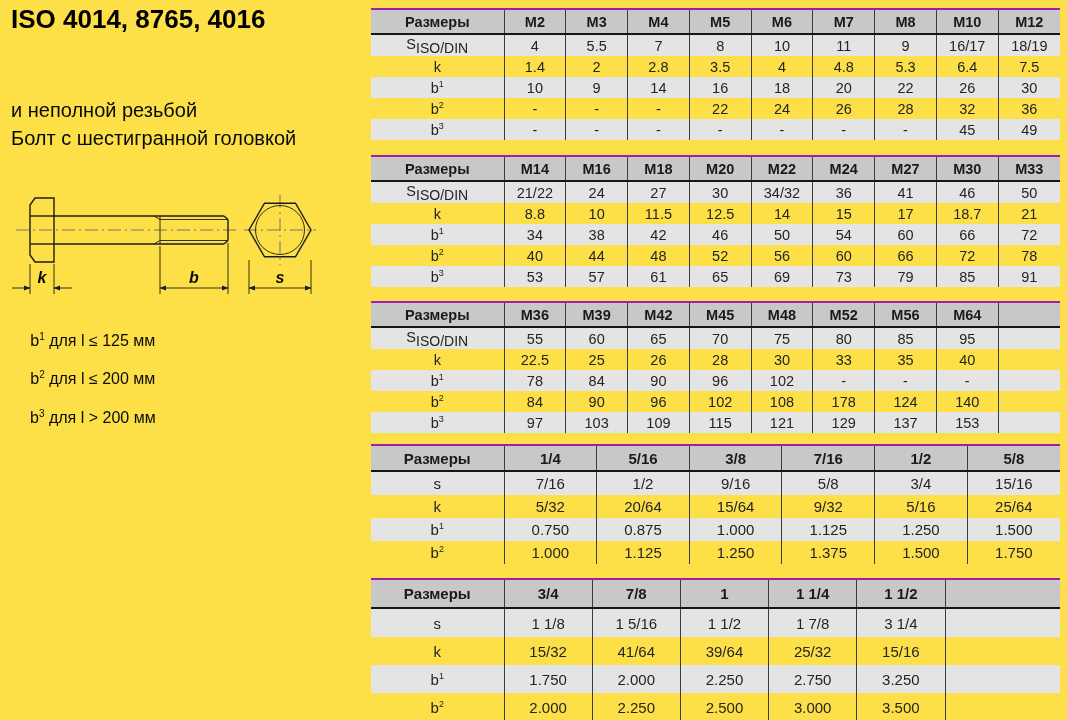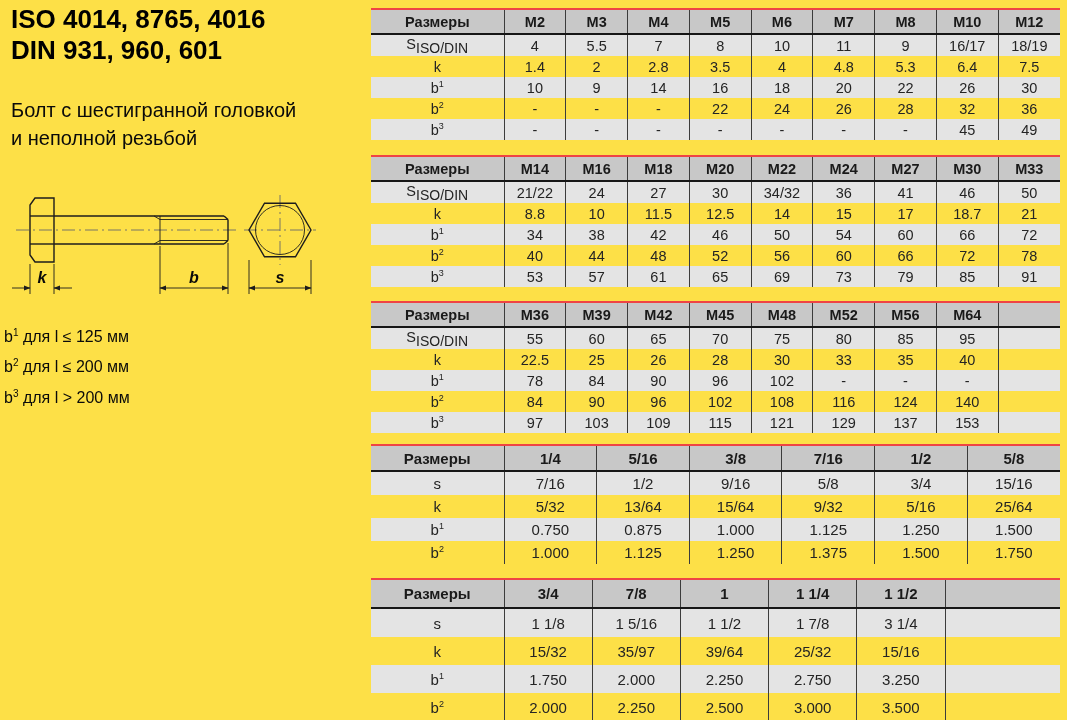--- a/index.html
+++ b/index.html
@@ -5,29 +5,29 @@
   html,body{margin:0;padding:0;background:#fff;}
   .page{position:relative;width:1067px;height:720px;background:#fde047;overflow:hidden;
         font-family:"Liberation Sans","DejaVu Sans",sans-serif;color:#111;}
 
   
   .title{position:absolute;left:11px;top:4px;font-size:26px;font-weight:bold;
          line-height:31px;color:#000;letter-spacing:0px;}
   .subtitle{position:absolute;left:11px;top:96px;font-size:20px;font-weight:normal;
             line-height:28px;color:#0a0a0a;}
   .drawing{position:absolute;left:8px;top:190px;}
-  .notes{position:absolute;left:4px;top:320px;font-size:16px;line-height:26px;color:#0a0a0a;}
+  .notes{position:absolute;left:30px;top:320px;font-size:16px;line-height:34px;color:#0a0a0a;text-align:center;}
   .notes sup{font-size:10px;}
 
   
   .tbl-holder{position:absolute;left:371px;width:689px;}
   .p1{top:8px}.p2{top:155px}.p3{top:301px}.p4{top:444px}.p5{top:578px}
 
   table.dim-table{width:100%;border-collapse:collapse;table-layout:fixed;
-                  border-top:2px solid #ef4444;}
+                  border-top:2px solid #a21caf;}
   .dim-table th,.dim-table td{padding:0 2px;text-align:center;vertical-align:middle;
                   font-weight:normal;color:#242424;overflow:hidden;white-space:nowrap;}
   .dim-table th:not(:first-child),
   .dim-table td:not(:first-child){border-left:1px solid #3c3c3c;}
   .dim-table thead th{background:#c8c8c8;font-weight:bold;color:#1a1a1a;
                       border-bottom:2px solid #161616;}
   .dim-table tbody tr:nth-child(odd) th,
   .dim-table tbody tr:nth-child(odd) td{background:#e4e4e4;}
   .dim-table sup{font-size:9px;}
   .dim-table sub{font-size:14px;letter-spacing:0;}
@@ -46,26 +46,25 @@
   .dimlabel{font-size:16px;font-style:italic;font-weight:bold;fill:#0a0a0a;
             font-family:"Liberation Sans","DejaVu Sans",sans-serif;text-anchor:middle;}
 </style>
 </head>
 <body>
 
 <div class="page">
 
   <div class="title">
     <div>ISO 4014, 8765, 4016</div>
-    <div>DIN 931, 960, 601</div>
   </div>
 
   <div class="subtitle">
+    <div>и неполной резьбой</div>
     <div>Болт с шестигранной головкой</div>
-    <div>и неполной резьбой</div>
   </div>
 
   <svg class="drawing" width="312" height="114" viewBox="0 0 312 114">
     <defs>
       <marker id="ar" viewBox="0 0 10 10" refX="9.2" refY="5" markerWidth="7.5" markerHeight="7.5" orient="auto-start-reverse">
         <path d="M0,1 L10,5 L0,9 z" fill="#1c1c1c"></path>
       </marker>
     </defs>
 
     <line class="cl" x1="8" y1="40" x2="232" y2="40"></line>
@@ -379,21 +378,21 @@
             <td>-</td>
             <td></td>
           </tr>
           <tr>
             <th>b<sup>2</sup></th>
             <td>84</td>
             <td>90</td>
             <td>96</td>
             <td>102</td>
             <td>108</td>
-            <td>116</td>
+            <td>178</td>
             <td>124</td>
             <td>140</td>
             <td></td>
           </tr>
           <tr>
             <th>b<sup>3</sup></th>
             <td>97</td>
             <td>103</td>
             <td>109</td>
             <td>115</td>
@@ -434,21 +433,21 @@
             <td>7/16</td>
             <td>1/2</td>
             <td>9/16</td>
             <td>5/8</td>
             <td>3/4</td>
             <td>15/16</td>
           </tr>
           <tr>
             <th>k</th>
             <td>5/32</td>
-            <td>13/64</td>
+            <td>20/64</td>
             <td>15/64</td>
             <td>9/32</td>
             <td>5/16</td>
             <td>25/64</td>
           </tr>
           <tr>
             <th>b<sup>1</sup></th>
             <td>0.750</td>
             <td>0.875</td>
             <td>1.000</td>
@@ -496,21 +495,21 @@
             <td>1 1/8</td>
             <td>1 5/16</td>
             <td>1 1/2</td>
             <td>1 7/8</td>
             <td>3 1/4</td>
             <td></td>
           </tr>
           <tr>
             <th>k</th>
             <td>15/32</td>
-            <td>35/97</td>
+            <td>41/64</td>
             <td>39/64</td>
             <td>25/32</td>
             <td>15/16</td>
             <td></td>
           </tr>
           <tr>
             <th>b<sup>1</sup></th>
             <td>1.750</td>
             <td>2.000</td>
             <td>2.250</td>

